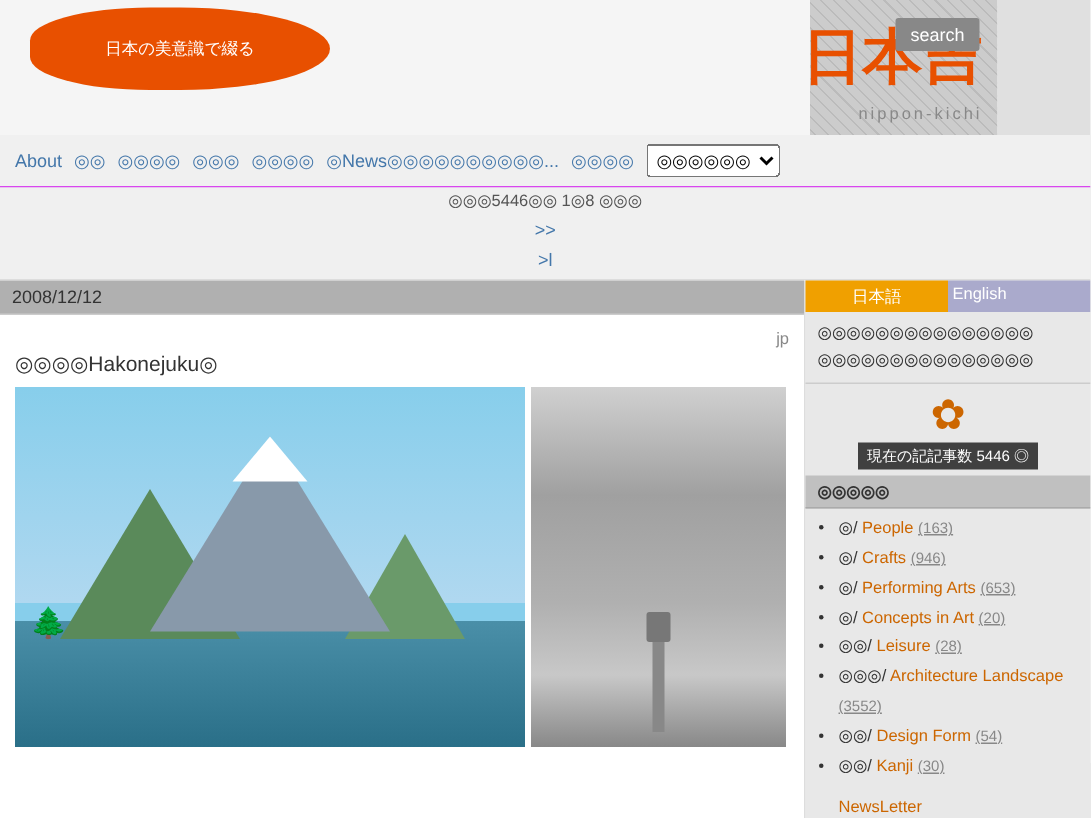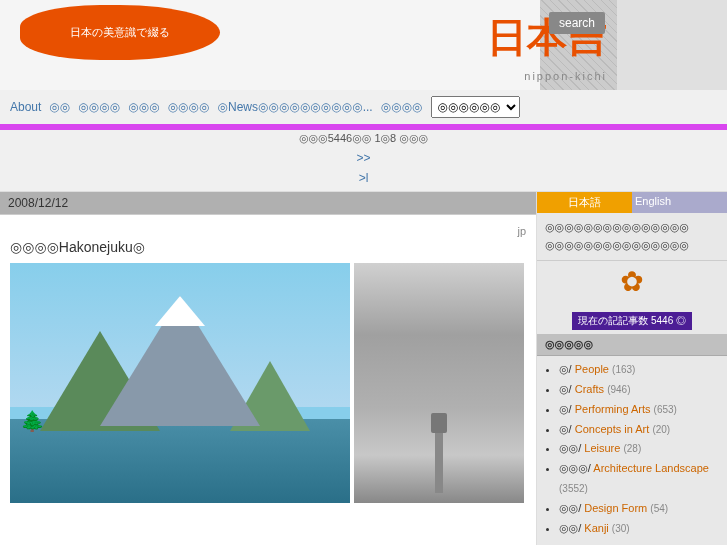--- a/index.html
+++ b/index.html
@@ -1,29 +1,29 @@
 <!DOCTYPE html>
 <html><head>
   <meta charset="utf-8">
   <style>
     * { margin: 0; padding: 0; box-sizing: border-box; }
     body { width: 727px; min-height: 545px; font-family: Arial, sans-serif; font-size: 12px; background: #e0e0e0; overflow-x: hidden; }
 
     
-    #header { width: 617px; height: 90px; background: #ffffff; position: relative; overflow: hidden; }
+    #header { width: 665px; height: 90px; background: #ffffff; position: relative; overflow: hidden; }
     #header-bg { position: absolute; top: 0; left: 0; width: 540px; height: 90px; background: #f5f5f5; }
     #orange-blob { position: absolute; top: 5px; left: 20px; width: 200px; height: 55px; background: #e85000; border-radius: 40% 50% 50% 40% / 40% 50% 50% 40%; display: flex; align-items: center; justify-content: center; }
     #orange-blob-text { color: white; font-size: 11px; white-space: nowrap; }
     #header-title { position: absolute; top: 10px; right: 10px; font-size: 40px; color: #e85000; font-weight: bold; font-family: serif; }
     #header-subtitle { position: absolute; bottom: 8px; right: 10px; color: #888; font-size: 11px; letter-spacing: 2px; }
     #crosshatch-bg { position: absolute; top: 0; right: 0; width: 190px; height: 90px; background: repeating-linear-gradient(45deg, #bbb 0px, #bbb 1px, #ccc 1px, #ccc 6px), repeating-linear-gradient(-45deg, #bbb 0px, #bbb 1px, #ccc 1px, #ccc 6px); }
     #search-btn { position: absolute; top: 12px; right: 12px; background: #888; color: white; border: none; padding: 4px 10px; font-size: 12px; cursor: pointer; border-radius: 2px; }
 
     
-    #nav { background: #f0f0f0; padding: 6px 10px; display: flex; align-items: center; gap: 4px; border-bottom: 6px solid #d946ef; flex-wrap: wrap; }
+    #nav { background: #f0f0f0; padding: 6px 10px; display: flex; align-items: center; gap: 4px; border-bottom: 1px solid #d946ef; flex-wrap: wrap; }
     #nav a, #nav span { color: #4477aa; font-size: 12px; text-decoration: none; cursor: pointer; }
     #nav .sep { color: #aaa; }
     #nav select { margin-left: 4px; font-size: 12px; padding: 2px; }
     #nav-row2 { background: #f0f0f0; padding: 2px 10px 6px 10px; display: flex; align-items: center; gap: 6px; border-bottom: 1px solid #ddd; flex-direction: column; }
     #nav-row2 span { font-size: 11px; color: #555; }
 
     
     #main { display: flex; width: 727px; }
     #content { flex: 1; background: white; min-height: 450px; border-right: 1px solid #ddd; }
     #sidebar { width: 190px; background: #e8e8e8; padding: 0; }
@@ -43,28 +43,28 @@
     #lang-tabs { display: flex; width: 100%; }
     #lang-jp { flex: 1; background: #f0a000; color: white; text-align: center; padding: 3px; font-size: 11px; cursor: pointer; }
     #lang-en { flex: 1; background: #aaaacc; color: white; text-align: left; padding: 3px; font-size: 11px; cursor: pointer; }
 
     
     #sb-ja-text { background: #e8e8e8; padding: 6px 8px; font-size: 11px; color: #333; line-height: 1.6; border-bottom: 1px solid #ccc; }
 
     
     #flower-area { text-align: center; padding: 4px; }
     #flower-icon { font-size: 28px; display: inline-block; }
-    #count-badge { background: #4c1d95; color: white; font-size: 10px; padding: 2px 6px; display: inline-block; margin-top: 14px; }
+    #count-badge { background: #404040; color: white; font-size: 10px; padding: 2px 6px; display: inline-block; margin-top: 2px; }
 
     
     #cat-list { padding: 4px 8px; }
     #cat-list ul { list-style: disc; padding-left: 14px; }
     #cat-list li { font-size: 11px; line-height: 1.8; color: #333; }
     #cat-list a { color: #cc6600; text-decoration: none; }
-    .cat-count { color: #888; font-size: 10px; }
+    .cat-count { color: #888; font-size: 10px; text-decoration: underline; }
 
     
     #special-links { padding: 4px 8px 6px 22px; }
     #special-links a { display: block; color: #cc6600; font-size: 11px; line-height: 1.8; text-decoration: none; }
 
     
     .mountain-art { width: 340px; height: 240px; background: #87CEEB; position: relative; overflow: hidden; }
     .mountain-art .sky { position: absolute; top: 0; left: 0; right: 0; height: 60%; background: linear-gradient(180deg, #87CEEB 0%, #B0D8F0 100%); }
     .mountain-art .sea { position: absolute; bottom: 0; left: 0; right: 0; height: 35%; background: linear-gradient(180deg, #4a8fa8 0%, #2a6f88 100%); }
     .mountain-art .mountain1 { position: absolute; left: 30px; bottom: 30%; width: 0; height: 0; border-left: 60px solid transparent; border-right: 60px solid transparent; border-bottom: 100px solid #5a8a5a; }

